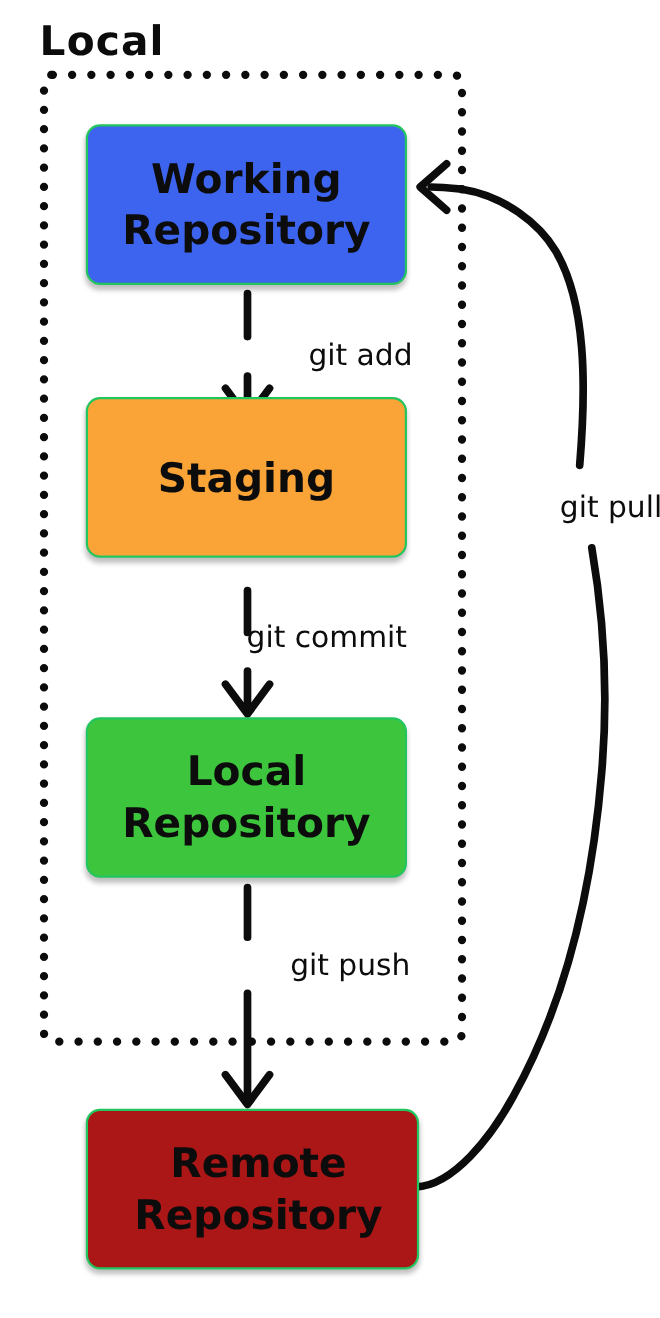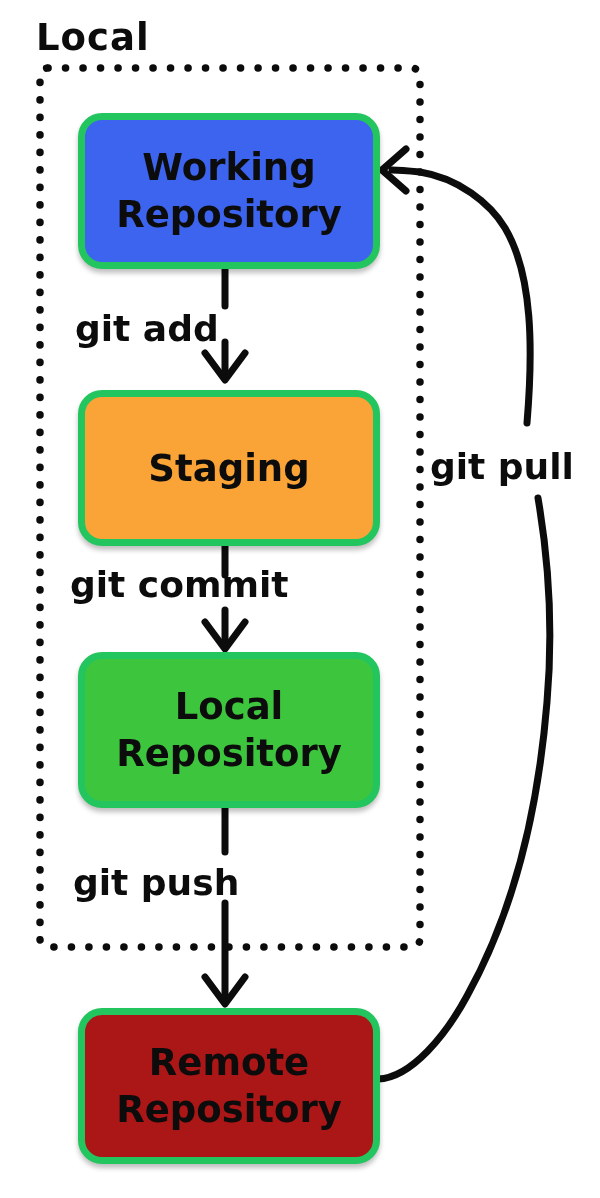--- a/index.html
+++ b/index.html
@@ -9,35 +9,35 @@
     overflow:hidden;
   }
   .abs{position:absolute;}
   #group-title{
     left:36px;top:16px;
     font-size:37px;font-weight:bold;color:#0c0c0c;letter-spacing:1px;
   }
   .node{
     left:78px;width:288px;height:142px;
     background:#ccc;
-    border:7px solid #22c55e;border-radius:24px;
+    border:2px solid #22c55e;border-radius:13px;
     display:flex;flex-direction:column;align-items:center;justify-content:center;
     box-shadow:0 4px 5px rgba(0,0,0,0.25);
   }
   .node span{
     font-size:37px;font-weight:bold;color:#0c0c0c;line-height:47px;
     white-space:nowrap;
   }
   #node-working-directory{top:113px;}
-  #node-staging-area{top:390px;gap:18px;}
+  #node-staging-area{top:361px;gap:18px;}
   #node-local-repository{top:652px;}
   #node-remote-repository{top:1008px;}
   .edge-label{
-    font-size:36px;font-weight:bold;color:#0c0c0c;white-space:nowrap;
-    text-align:left;
+    font-size:27px;font-weight:normal;color:#0c0c0c;white-space:nowrap;
+    text-align:right;
   }
   #label-git-add{left:75px;width:300px;top:308px;}
   #label-git-commit{left:70px;width:300px;top:564px;}
   #label-git-push{left:73px;width:300px;top:862px;}
   #label-git-pull{left:430px;width:172px;top:446px;}
   #diagram-lines{left:0;top:0;}
 </style>
 </head>
 <body>
 
@@ -79,21 +79,21 @@
 
 <div id="node-staging-area" class="abs node" style="background: rgb(250, 163, 55);">
   <span>Staging</span>
 </div>
 
 <div id="node-local-repository" class="abs node" style="background: rgb(62, 197, 62);">
   <span>Local</span>
   <span>Repository</span>
 </div>
 
-<div id="node-remote-repository" class="abs node" style="background: rgb(171, 22, 22);">
+<div id="node-remote-repository" class="abs node" style="background: rgb(171, 22, 22); padding-left: 11px;">
   <span>Remote</span>
   <span>Repository</span>
 </div>
 
 <div id="label-git-add" class="abs edge-label">git add</div>
 <div id="label-git-commit" class="abs edge-label">git commit</div>
 <div id="label-git-push" class="abs edge-label">git push</div>
 <div id="label-git-pull" class="abs edge-label">git pull</div>
 
 </body></html>

